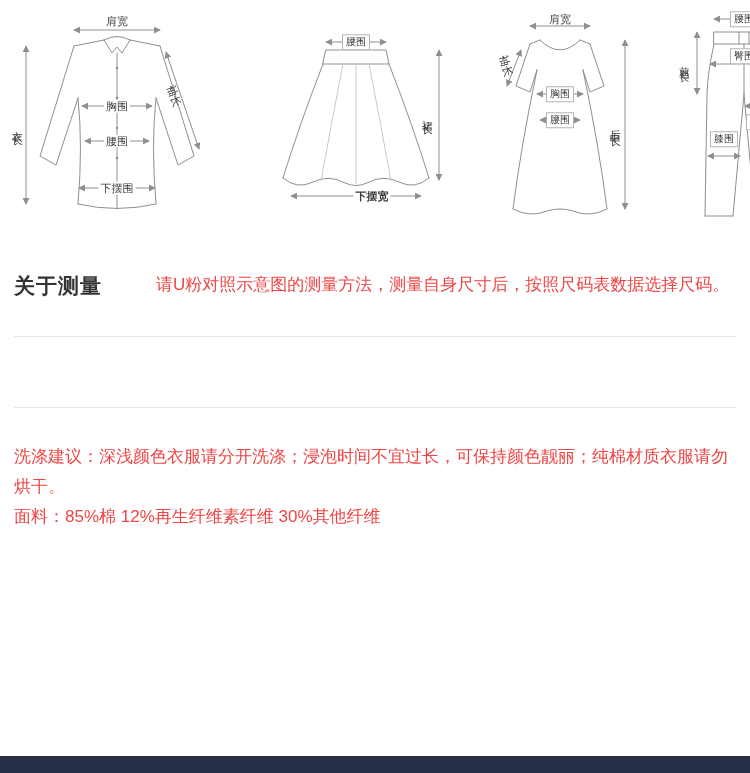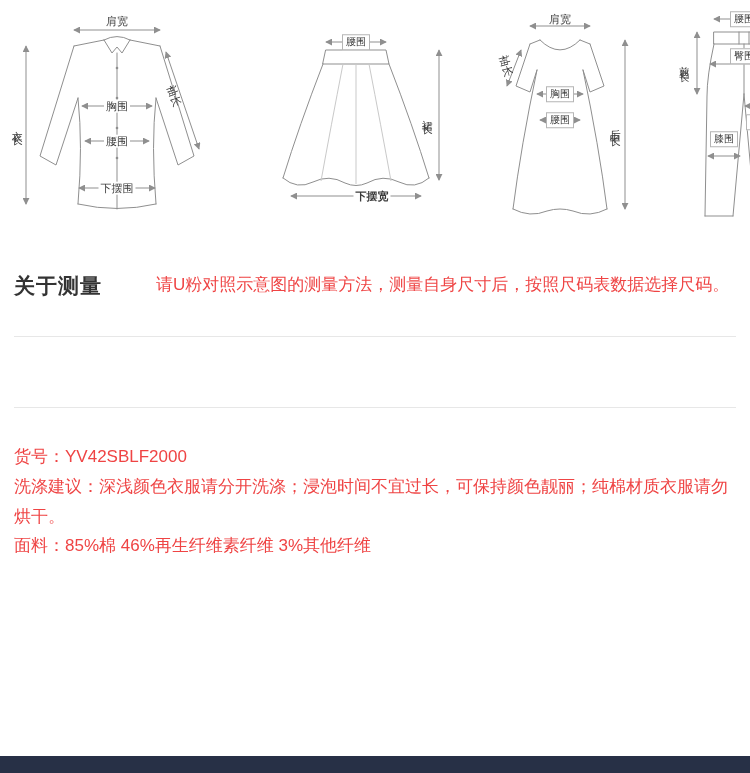--- a/index.html
+++ b/index.html
@@ -175,19 +175,18 @@
 
 <div class="divider"></div>
 
 <div class="row">
 </div>
 
 <div class="divider"></div>
 
 <div class="row">
   <div class="row-body">
-    <p>货号：YV42SBLF2000</p>
     <p>洗涤建议：深浅颜色衣服请分开洗涤；浸泡时间不宜过长，可保持颜色靓丽；纯棉材质衣服请勿烘干。</p>
-    <p>面料：85%棉 46%再生纤维素纤维 3%其他纤维</p>
+    <p>面料：85%棉 12%再生纤维素纤维 30%其他纤维</p>
   </div>
 </div>
 
 <div class="footer-bar"></div>
 
 </body></html>

